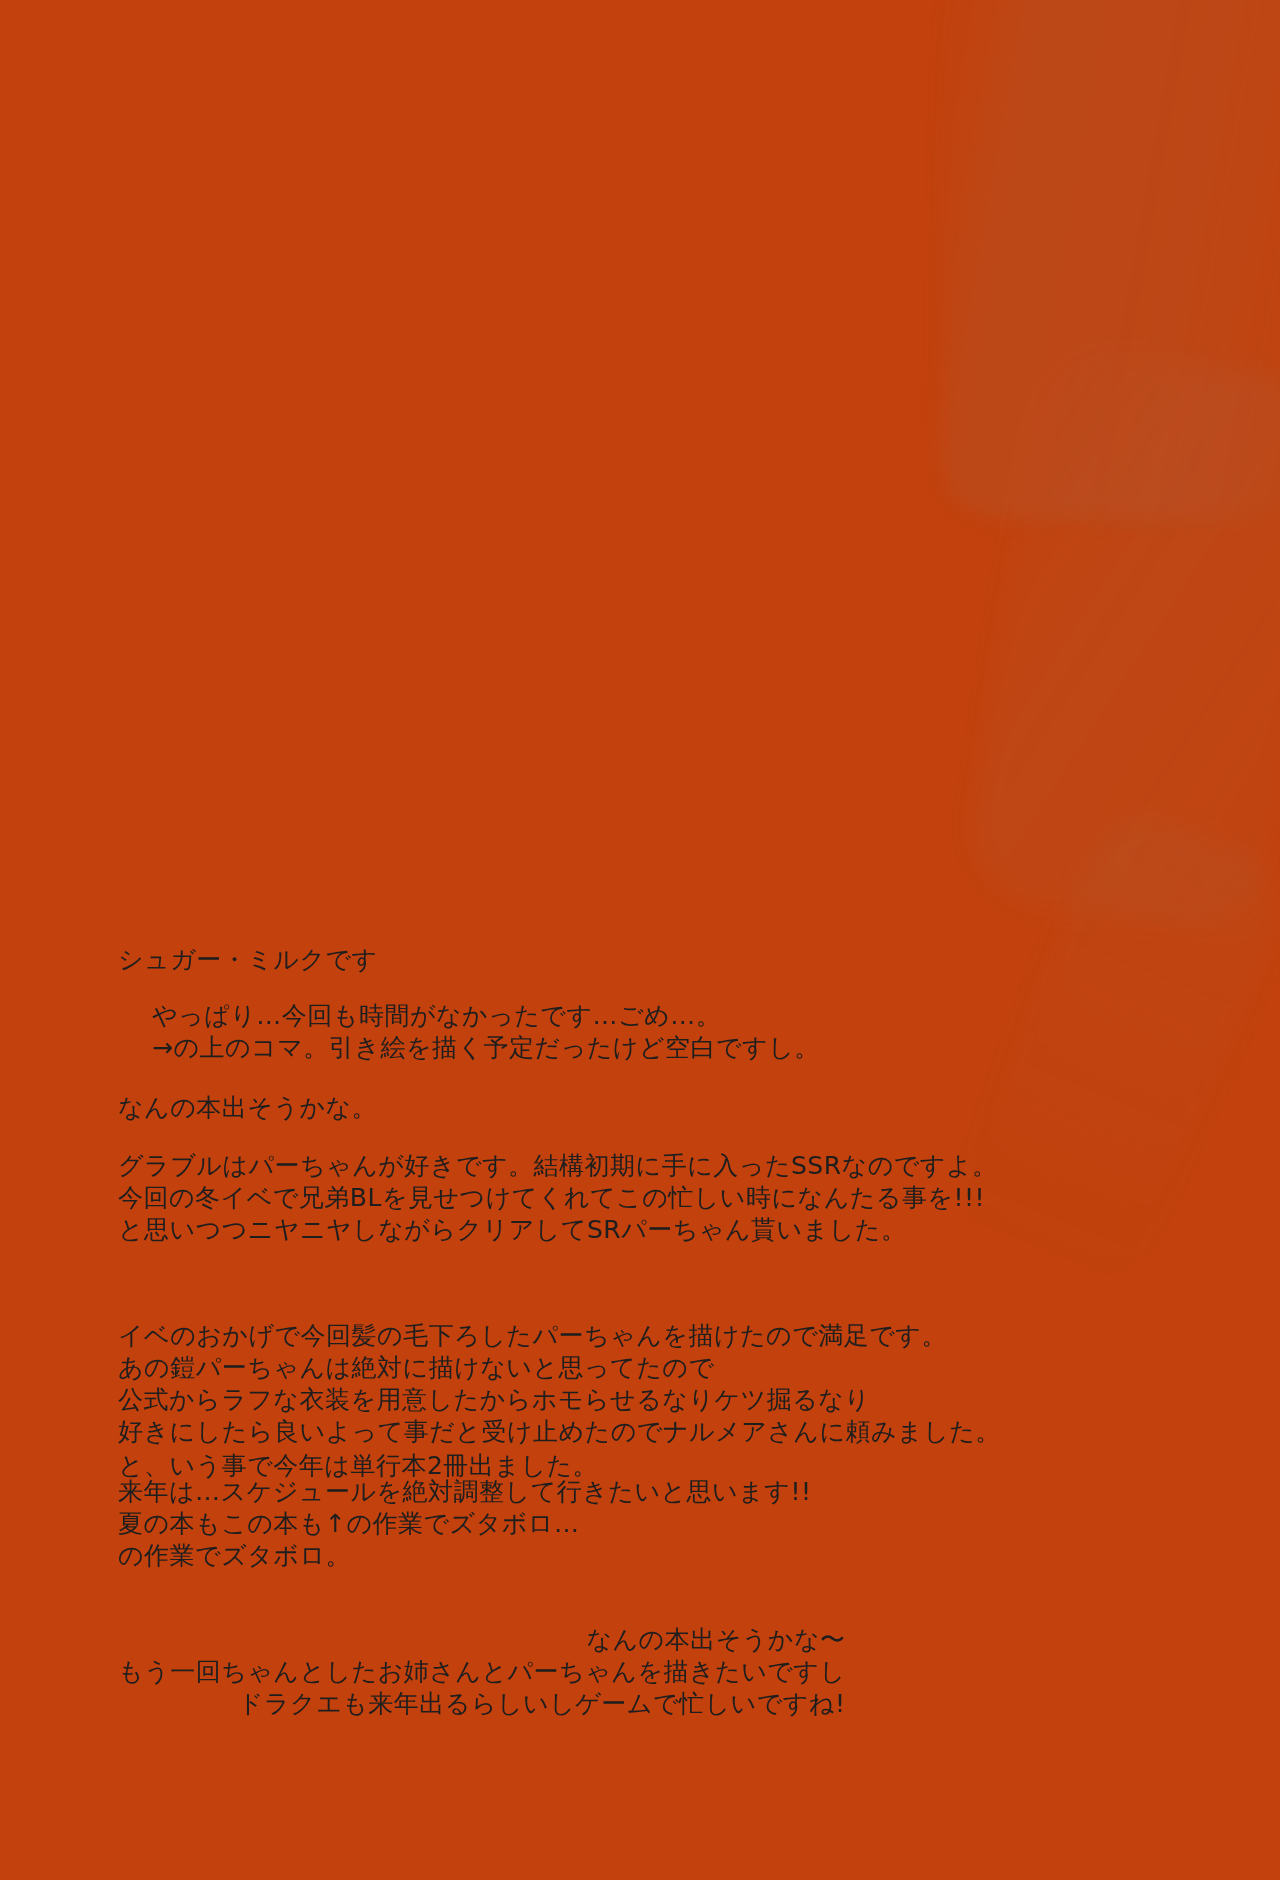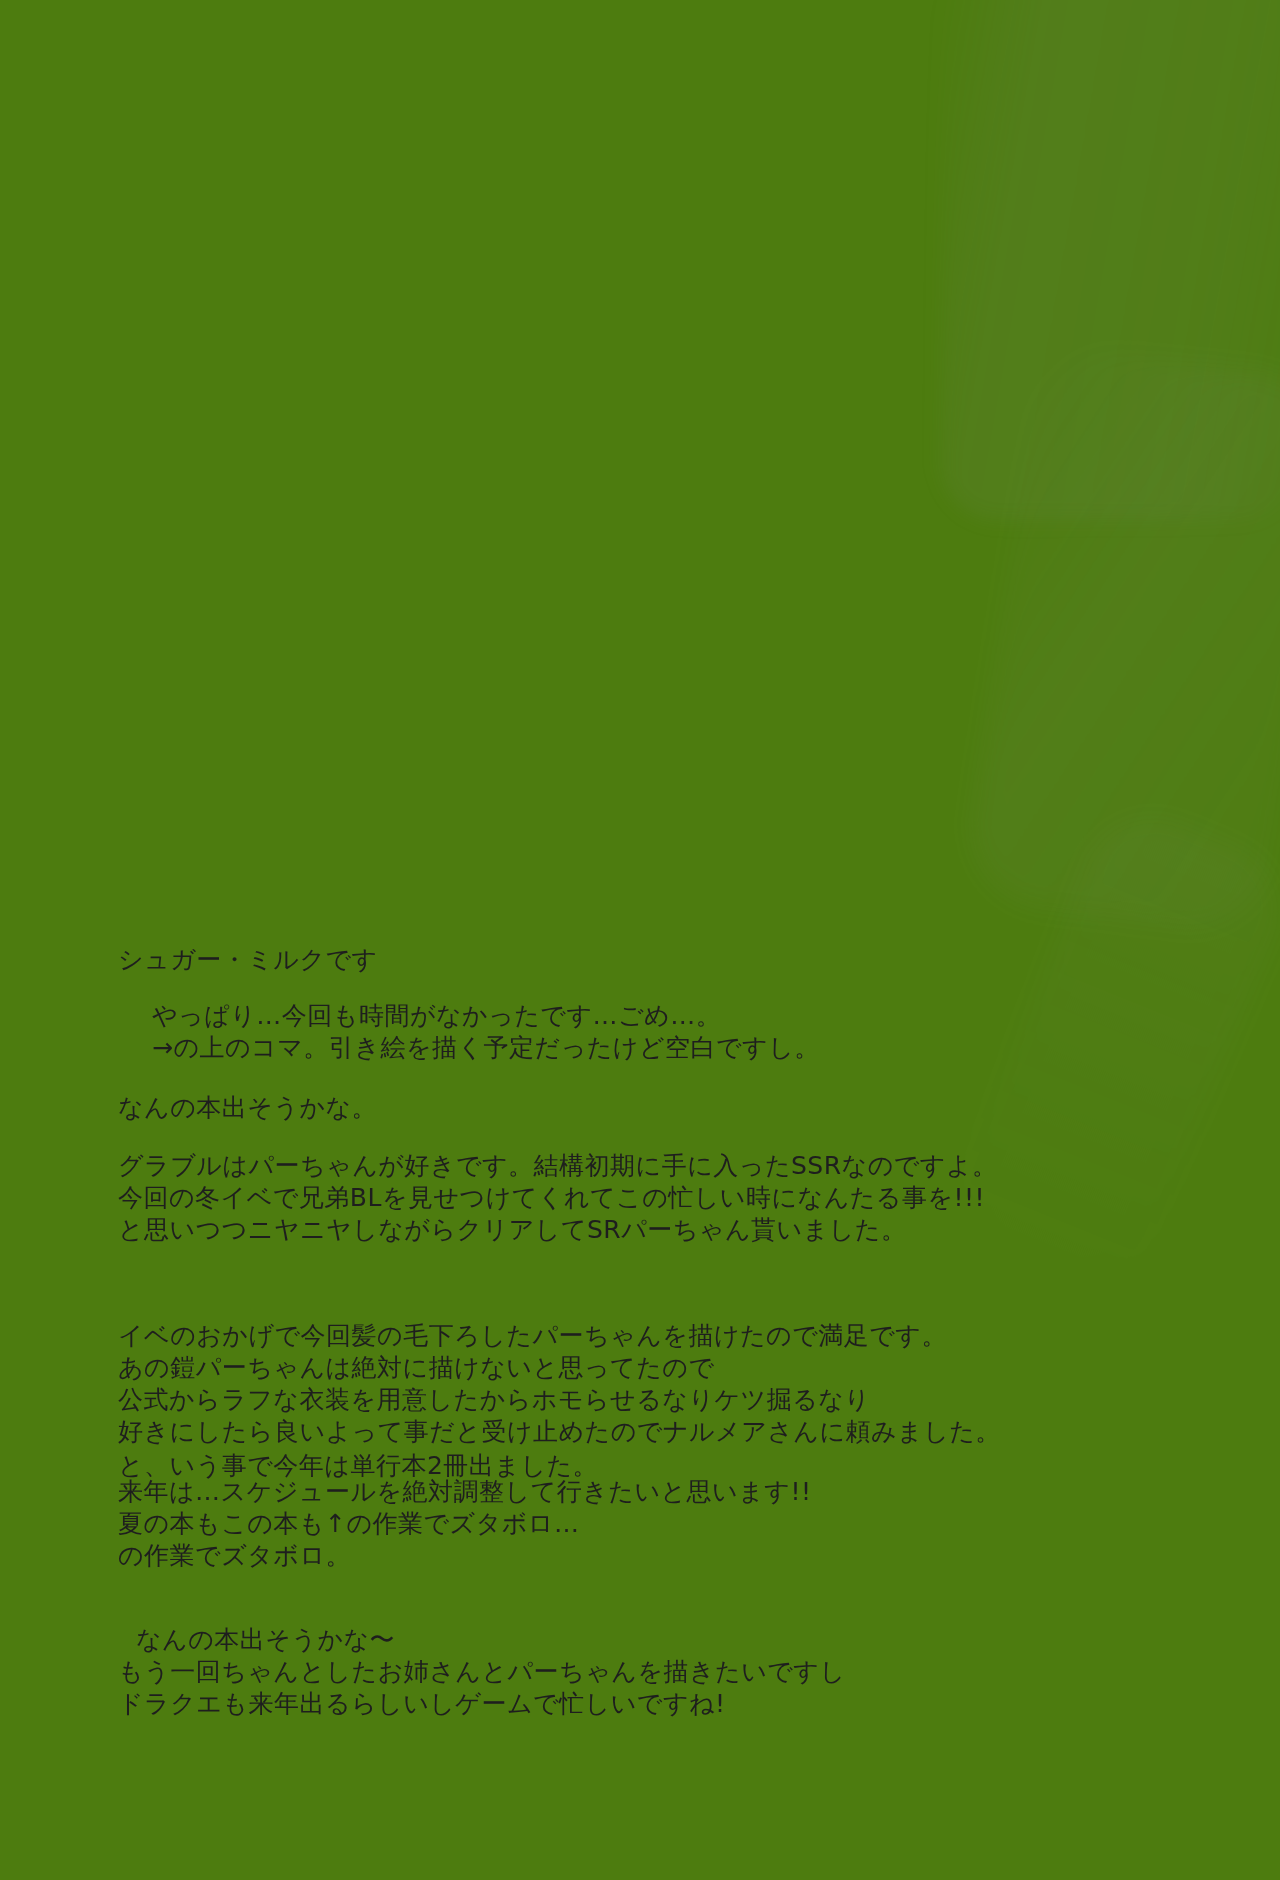--- a/index.html
+++ b/index.html
@@ -4,21 +4,21 @@
 <style>
   html, body {
     margin: 0;
     padding: 0;
     background: #ffffff;
   }
   #page {
     position: relative;
     width: 1280px;
     height: 1880px;
-    background: #4d7c0f;
+    background: #c2410c;
     overflow: hidden;
     font-family: "DejaVu Sans", sans-serif;
   }
   
   .wash {
     position: absolute;
     pointer-events: none;
   }
   .wash-topright {
     left: 940px;
@@ -70,21 +70,21 @@
   .para .line {
     height: 32px;
   }
   #para-1 { top: 944px; }
   #para-2 { top: 1000px; margin-left: 34px; }
   #para-3 { top: 1092px; }
   #para-4 { top: 1150px; }
   #para-5 { top: 1280px; margin-top: 40px; }
   #para-6 { top: 1420px; margin-top: 30px; }
   #para-7 { top: 1476px; }
-  #para-8 { top: 1624px; }
+  #para-8 { top: 1624px; text-align: right; }
   #para-8 .line:first-child { padding-left: 18px; }
 </style>
 </head>
 <body>
 
 <div id="page">
 
   <div class="wash wash-topright"></div>
   <div class="wash wash-mid"></div>
   <div class="wash wash-streak"></div>

